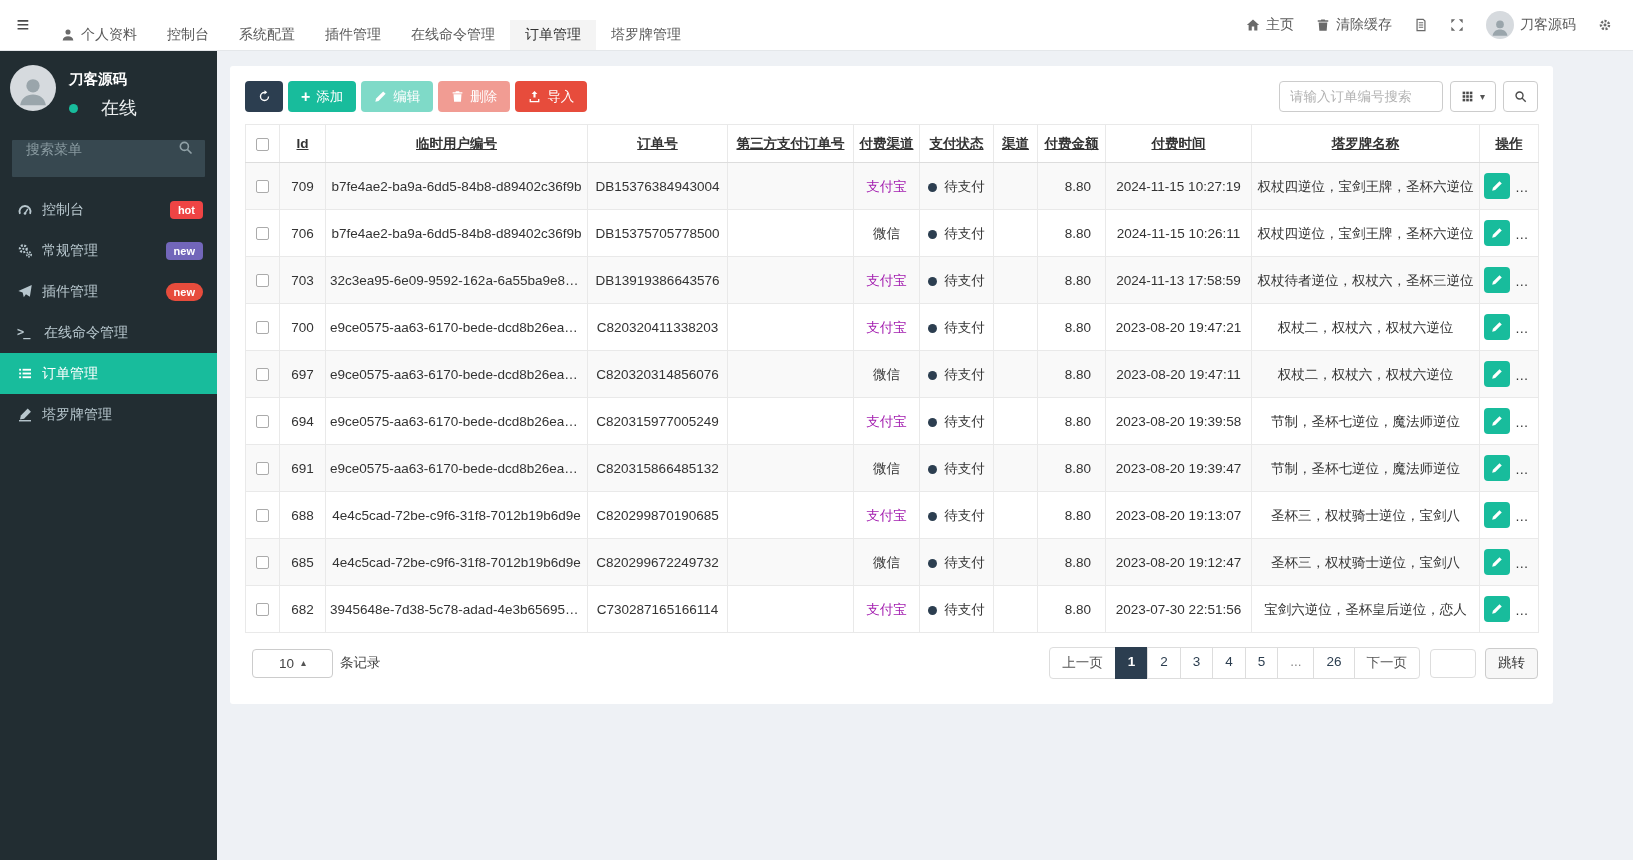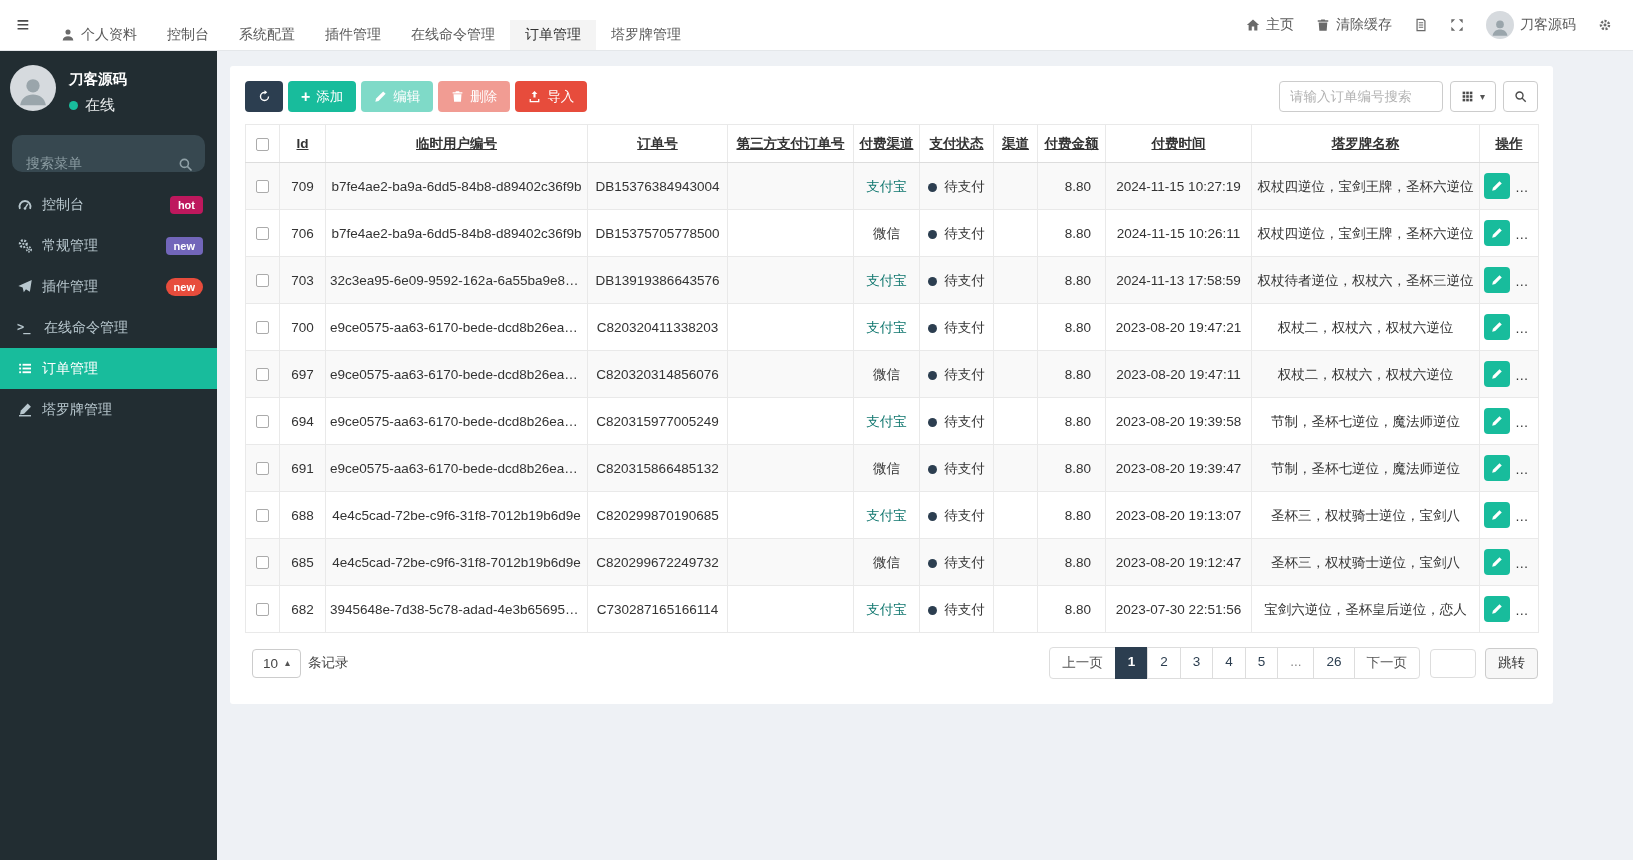--- a/index.html
+++ b/index.html
@@ -29,37 +29,37 @@
                display:inline-flex; align-items:flex-end; justify-content:center; }
   .avatar-sm svg { width:22px; height:22px; }
 
   
   .sidebar { position:fixed; top:51px; left:0; bottom:0; width:217px; background:#222d32; color:#b8c7ce; }
   .user-panel { display:flex; gap:13px; padding:14px 10px 12px 10px; }
   .avatar-lg { width:46px; height:46px; border-radius:50%; background:#d6dade; overflow:hidden; flex:none;
                display:flex; align-items:flex-end; justify-content:center; }
   .avatar-lg svg { width:38px; height:38px; }
   .user-name { color:#fff; font-weight:bold; font-size:14.5px; margin:5px 0 7px; }
-  .user-status { font-size:15px; color:#eceff0; display:flex; align-items:center; gap:7px; }
+  .user-status { font-size:18px; color:#eceff0; display:flex; align-items:center; gap:23px; }
   .dot-online { width:9px; height:9px; border-radius:50%; background:#18bc9c; display:inline-block; }
-  .sidebar-search { margin:8px 12px 12px; background:#374850; border-radius:10px; height:37px;
-                    display:flex; align-items:flex-end; padding:0 12px; }
+  .sidebar-search { margin:8px 12px 12px; background:#374850; border-radius:1px; height:37px;
+                    display:flex; align-items:flex-start; padding:0 12px; }
   .sidebar-search input { flex:1; background:transparent; border:none; outline:none; color:#d4dcdf;
                           font-size:14px; font-family:inherit; min-width:0; }
   .sidebar-search input::placeholder { color:#8a9ba1; }
   .sidebar-search .icon { color:#90a1a7; }
   .menu { list-style:none; margin:8px 0 0; padding:0; }
   .menu-item { height:41px; display:flex; align-items:center; padding:0 14px 0 17px;
                font-size:14px; color:#b8c7ce; cursor:pointer; }
   .menu-item.active { background:#18bc9c; color:#fff; }
   .mi-icon { width:16px; height:15px; margin-right:9px; flex:none; color:inherit; }
   .mi-icon.term { font-family:"DejaVu Sans Mono","Liberation Mono",monospace; font-size:12px;
                   font-weight:bold; letter-spacing:-1px; width:18px; display:inline-block; }
   .sbadge { margin-left:auto; font-size:11px; font-weight:bold; color:#fff; padding:3px 8px; border-radius:4px; }
-  .badge-blue { background:#be185d; }
+  .badge-blue { background:#ef4444; }
   .badge-purple { background:#7266ba; }
   .badge-red { background:#e74c3c; border-radius:10px; }
   .chev { margin-left:auto; width:13px; height:13px; color:#93a5ab; }
 
   
   .main { position:absolute; left:217px; top:51px; width:1416px; bottom:0; background:#eef1f5; }
   .card { width:1323px; margin:15px 0 0 13px; background:#fff; border-radius:3px; padding:15px 15px 25px; }
   .content-w { width:1293px; }
 
   
@@ -84,37 +84,37 @@
   .btn-light .icon { width:13px; height:13px; }
   .caret-txt { font-size:10px; color:#555; line-height:1; }
 
   
   table { width:1293px; border-collapse:collapse; table-layout:fixed; font-size:13.5px; }
   th, td { border:1px solid #e9e9e9; text-align:center; padding:10px 4px; color:#333;
            overflow:hidden; white-space:nowrap; text-overflow:ellipsis; line-height:17px; }
   thead th { font-weight:bold; border-bottom:1px solid #ddd; background:#fff;text-decoration:underline; }
   tbody tr:nth-child(odd) { background:#f9f9f9; }
   td.num { text-align:right; padding-right:14px; }
-  .teal { color:#0f766e; }
+  .teal { color:#a21caf; }
   .dot-navy { display:inline-block; width:9px; height:9px; border-radius:50%; background:#2c3e50;
               margin-right:7px; vertical-align:-1px; }
   .cb { display:inline-block; width:13px; height:13px; border:1px solid #ababab; border-radius:2px;
         background:#fff; vertical-align:middle; cursor:pointer; }
   .abtn { width:26px; height:26px; border:none; border-radius:4px; display:inline-flex;
           align-items:center; justify-content:center; color:#fff; cursor:pointer; }
   .abtn svg { width:12px; height:12px; }
   .ae { background:#18bc9c; margin-right:5px; }
   .ad { background:#e74c3c; }
 
   
   .table-footer { display:flex; align-items:center; margin-top:14px; width:1293px;
                   font-size:13.5px; color:#444; }
   .summary { display:flex; align-items:center; }
   .page-size-btn { display:inline-flex; align-items:center; gap:7px; border:1px solid #ccc; background:#fff;
-                   border-radius:4px; height:29px; padding:0 10px; margin:0 7px; color:#444;
+                   border-radius:4px; height:29px; padding:0 26px; margin:0 7px; color:#444;
                    cursor:pointer; font-family:inherit; font-size:13.5px; }
   .pagination { margin-left:auto; display:flex; }
   .page-btn { min-width:20px; padding:6px 12px; border:1px solid #ddd; background:#fff; color:#2c3e50;
               cursor:pointer; margin-left:-1px; text-align:center; }
   .page-btn.first { border-radius:4px 0 0 4px; margin-left:0; color:#555; }
   .page-btn.last { border-radius:0 4px 4px 0; color:#555; }
   .page-btn.active { background:#2c3e50; border-color:#2c3e50; color:#fff; font-weight:bold; }
   .page-btn.muted { color:#888; }
   .jump-input { width:46px; height:29px; border:1px solid #ddd; border-radius:4px; margin-left:10px;
                 outline:none; font-family:inherit; padding:0 6px; }

